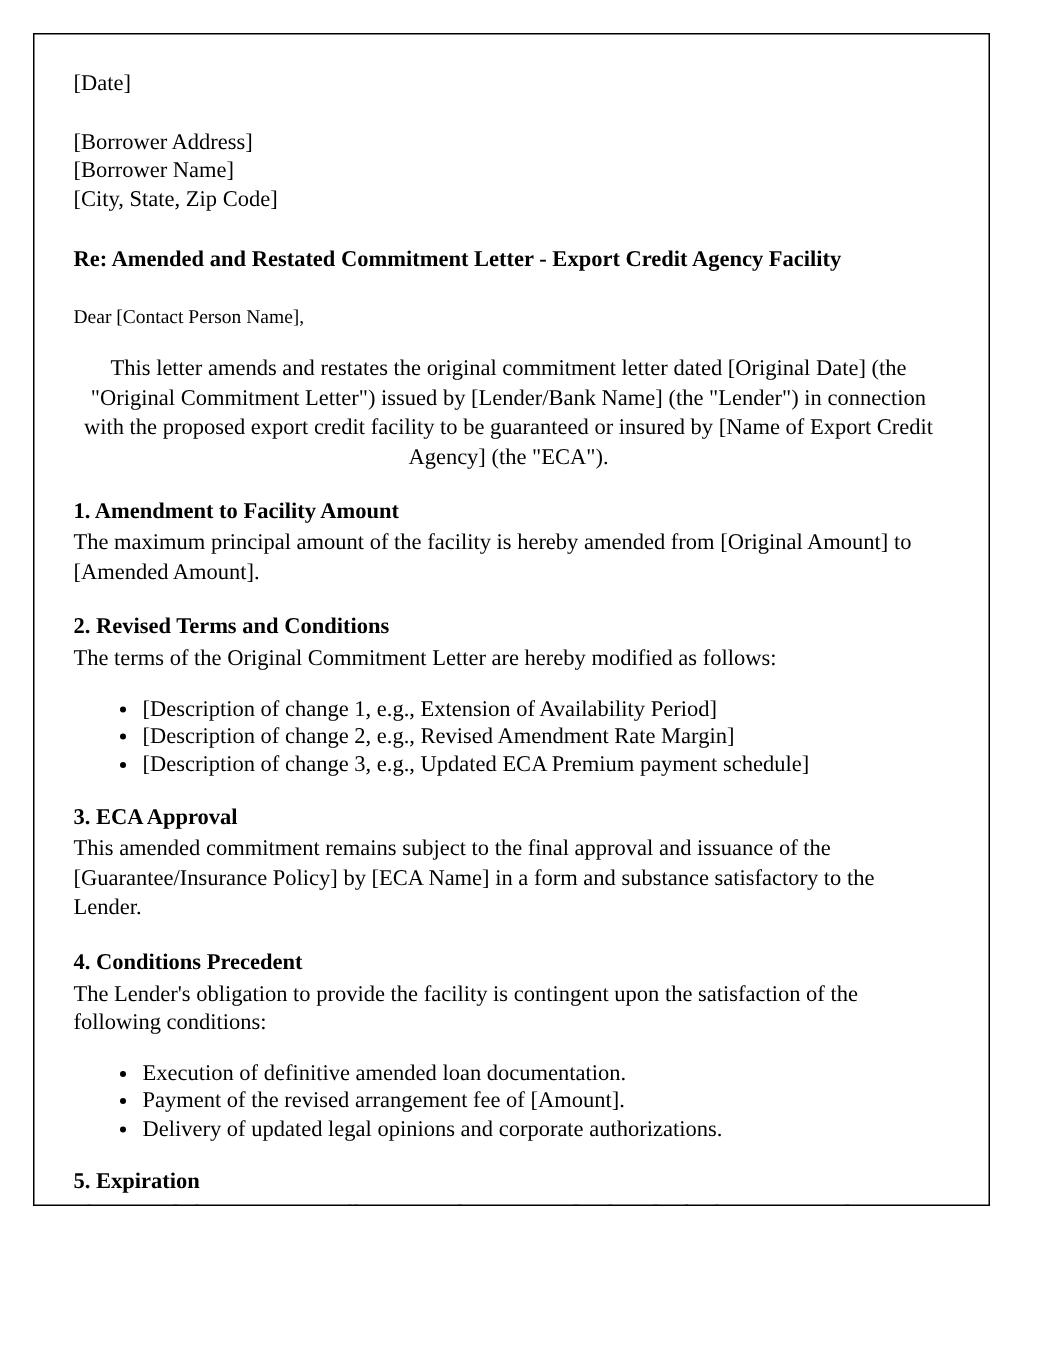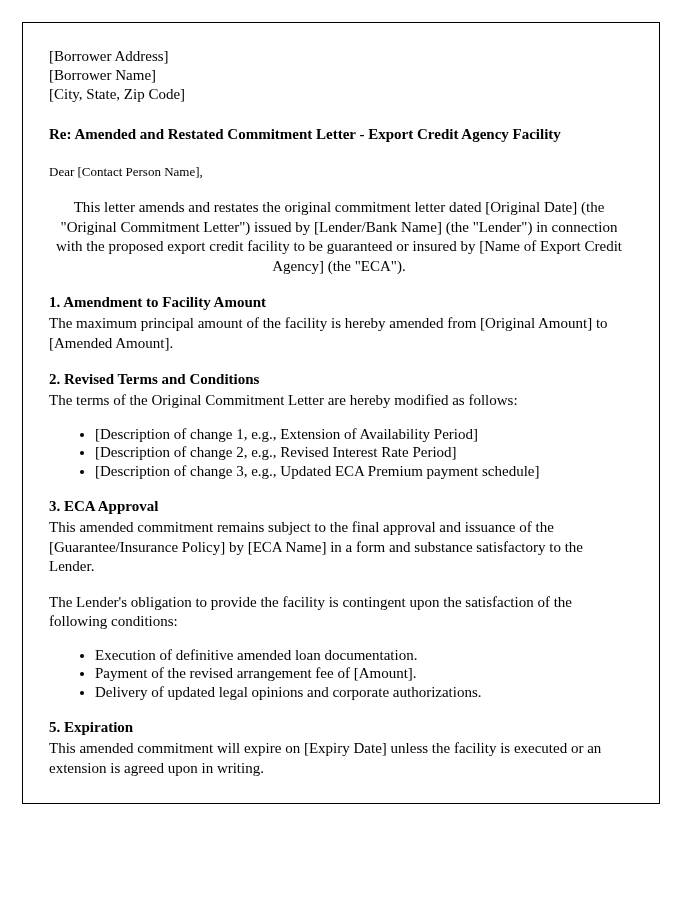--- a/index.html
+++ b/index.html
@@ -85,47 +85,49 @@
   .tight {
     margin-bottom: 14px;
   }
 </style>
 </head>
 <body>
 
 <div class="page">
   <div class="page-inner">
 
+    <p class="date-block">[Date]</p>
 
     <div class="address-block">
       <div class="line">[Borrower Address]</div>
       <div class="line">[Borrower Name]</div>
       <div class="line">[City, State, Zip Code]</div>
     </div>
 
     <p class="subject">Re: Amended and Restated Commitment Letter - Export Credit Agency Facility</p>
 
     <p class="salutation">Dear [Contact Person Name],</p>
 
     <p class="para">This letter amends and restates the original commitment letter dated [Original Date] (the "Original Commitment Letter") issued by [Lender/Bank Name] (the "Lender") in connection with the proposed export credit facility to be guaranteed or insured by [Name of Export Credit Agency] (the "ECA").</p>
 
     <h2 class="sec-heading">1. Amendment to Facility Amount</h2>
     <p class="sec-body">The maximum principal amount of the facility is hereby amended from [Original Amount] to [Amended Amount].</p>
 
     <h2 class="sec-heading">2. Revised Terms and Conditions</h2>
     <p class="sec-body tight">The terms of the Original Commitment Letter are hereby modified as follows:</p>
     <ul class="bullets">
       <li>[Description of change 1, e.g., Extension of Availability Period]</li>
-      <li>[Description of change 2, e.g., Revised Interest Rate Period]</li>
+      <li>[Description of change 2, e.g., Revised Amendment Rate Margin]</li>
       <li>[Description of change 3, e.g., Updated ECA Premium payment schedule]</li>
     </ul>
 
     <h2 class="sec-heading">3. ECA Approval</h2>
     <p class="sec-body">This amended commitment remains subject to the final approval and issuance of the [Guarantee/Insurance Policy] by [ECA Name] in a form and substance satisfactory to the Lender.</p>
 
+    <h2 class="sec-heading">4. Conditions Precedent</h2>
     <p class="sec-body tight">The Lender's obligation to provide the facility is contingent upon the satisfaction of the following conditions:</p>
     <ul class="bullets">
       <li>Execution of definitive amended loan documentation.</li>
       <li>Payment of the revised arrangement fee of [Amount].</li>
       <li>Delivery of updated legal opinions and corporate authorizations.</li>
     </ul>
 
     <h2 class="sec-heading">5. Expiration</h2>
     <p class="sec-body">This amended commitment will expire on [Expiry Date] unless the facility is executed or an extension is agreed upon in writing.</p>
 

